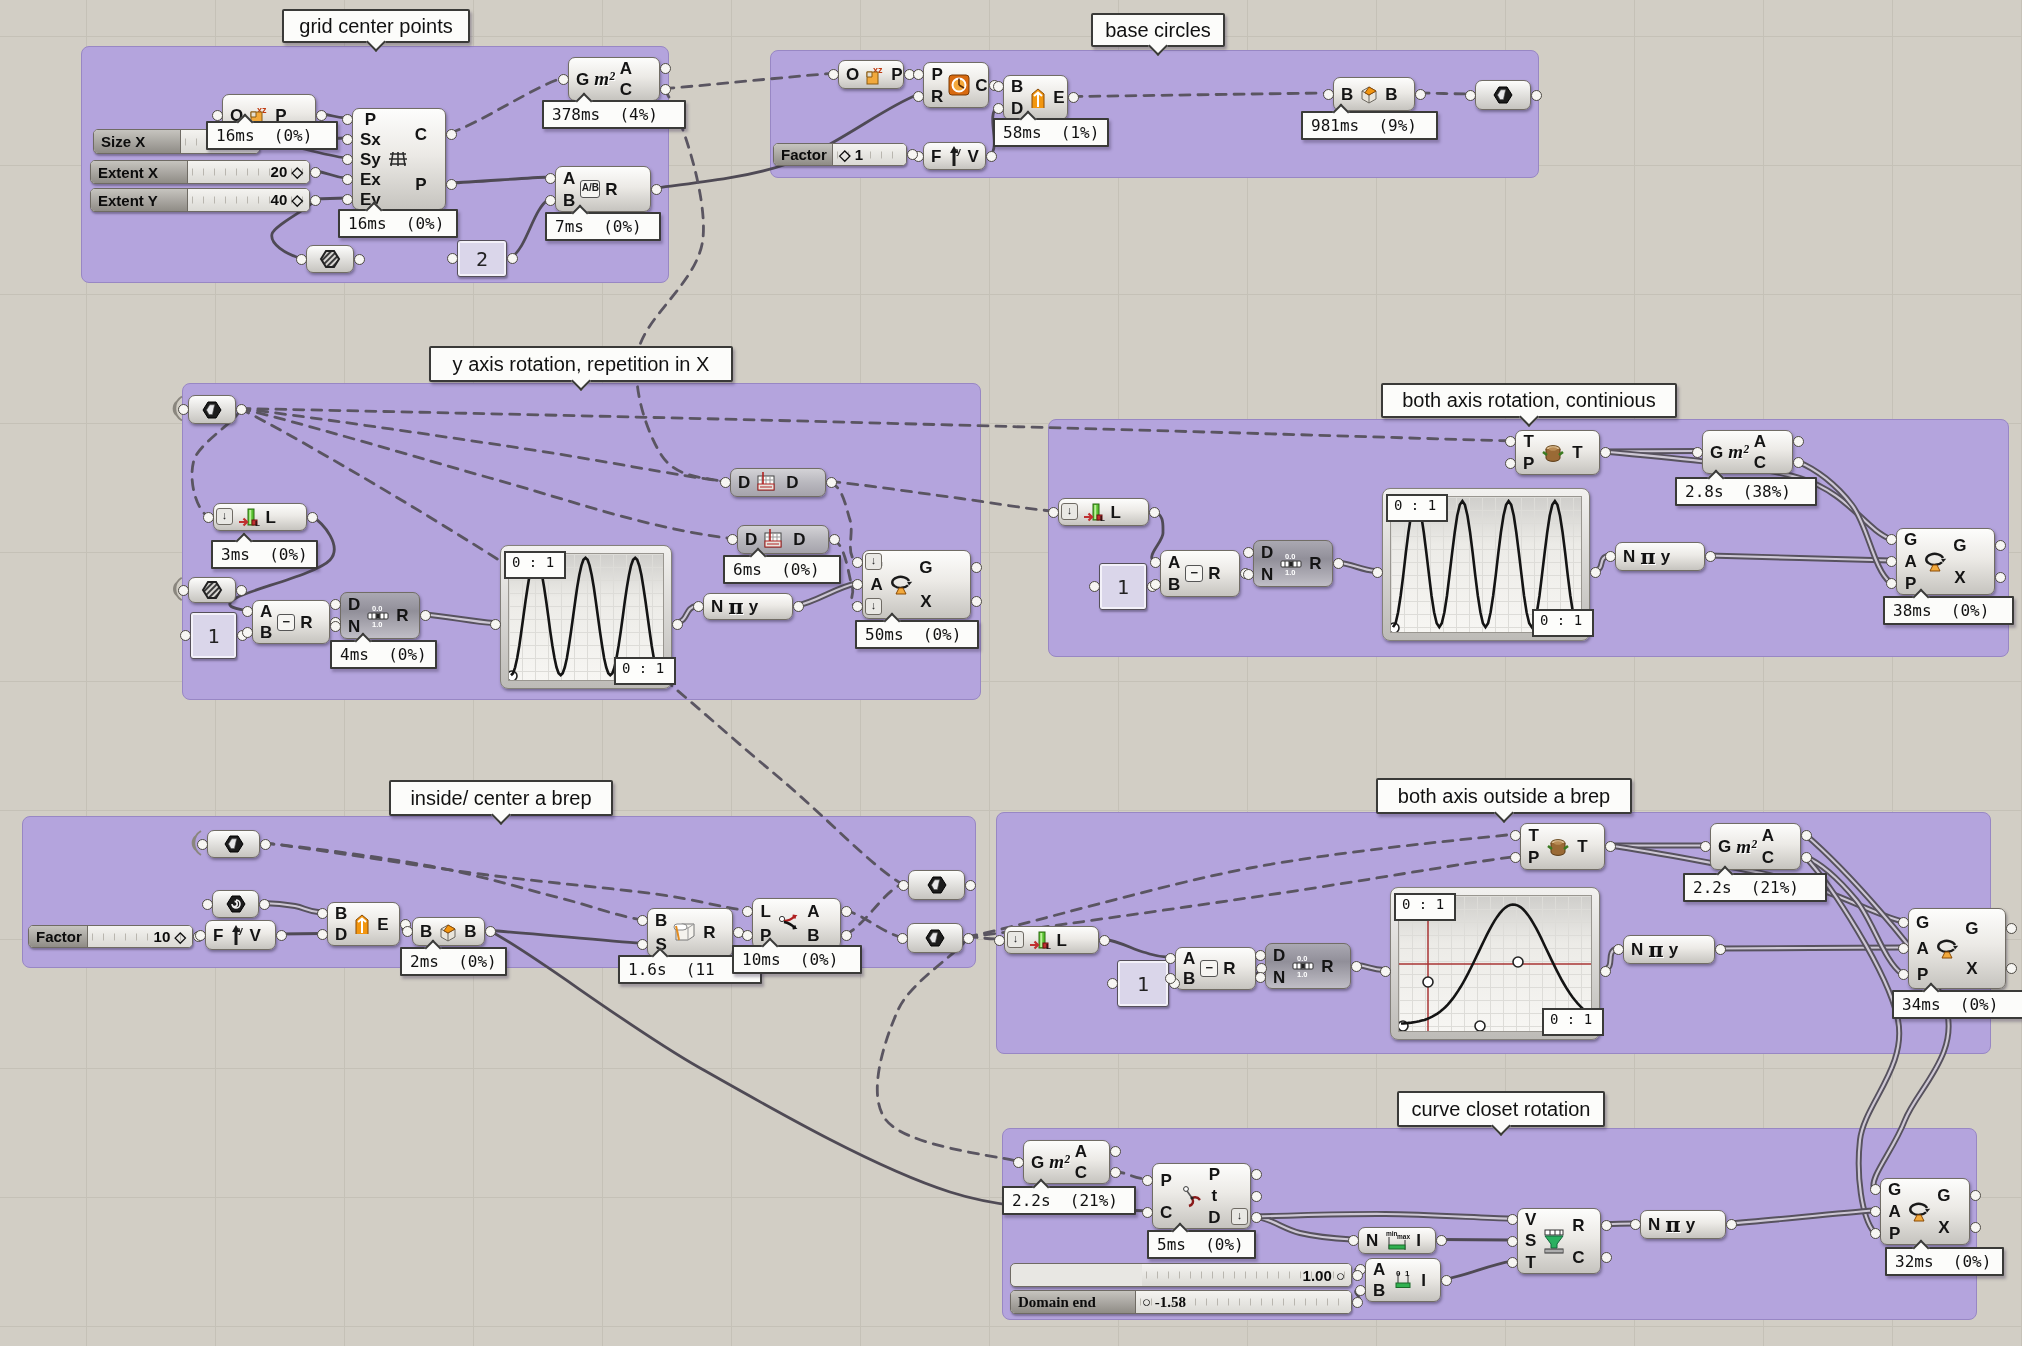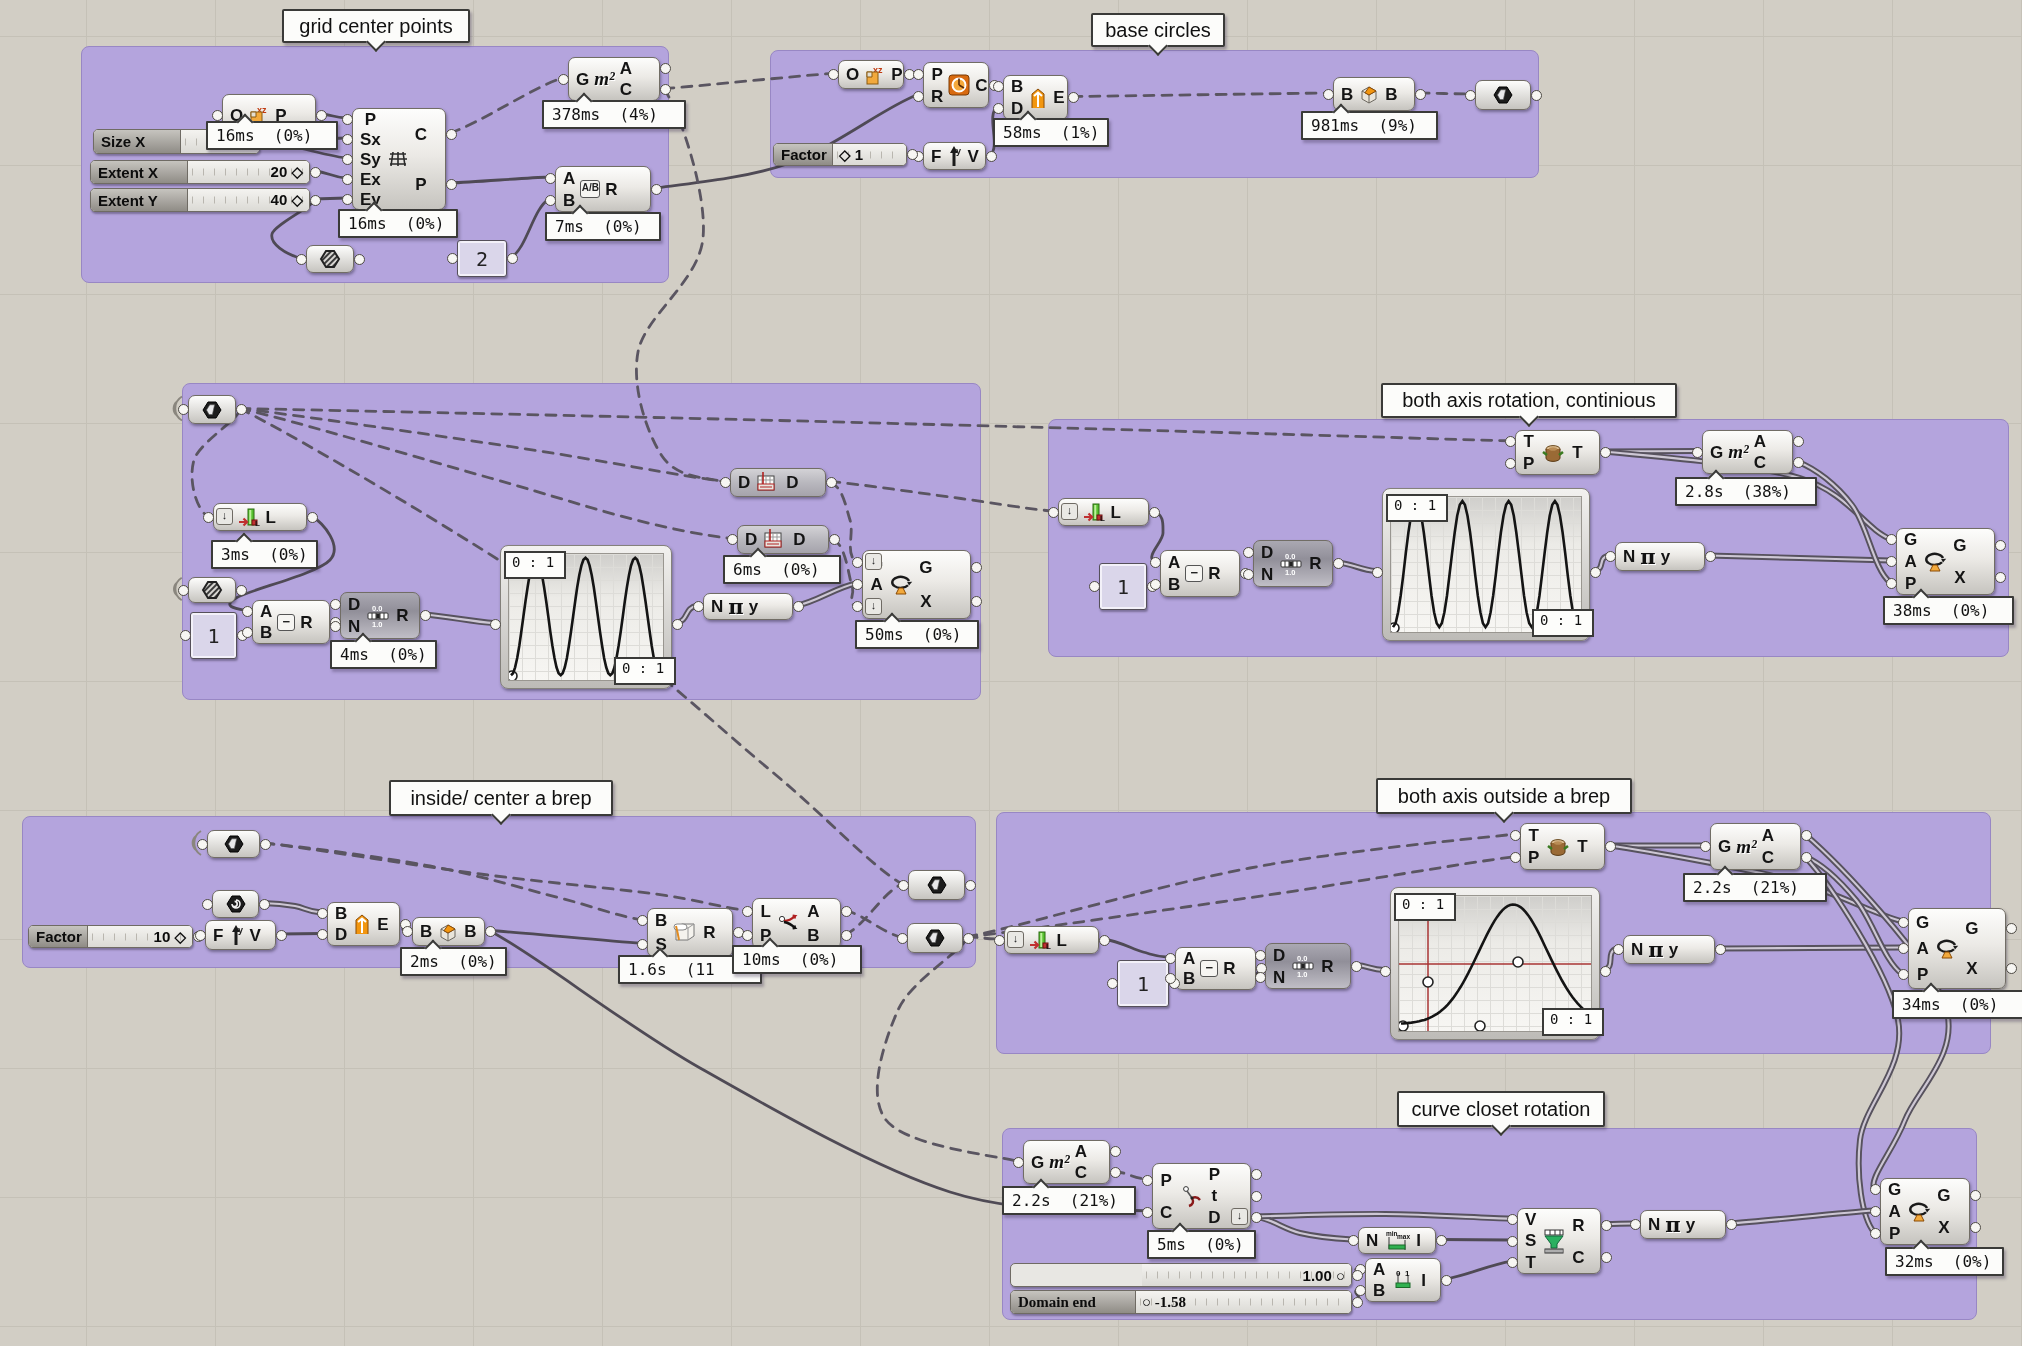--- a/index.html
+++ b/index.html
@@ -66,20 +66,21 @@
 </head>
 <body>
 
 <div id="canvas">
   <div class="layer" id="groups">
       <div class="group" style="left: 81px; top: 46px; width: 586px; height: 235px;"></div>
       <div class="glabel" style="left: 282px; top: 9px; width: 184px; height: 30px;">grid center points</div>
       <div class="group" style="left: 770px; top: 50px; width: 767px; height: 126px;"></div>
       <div class="glabel" style="left: 1091px; top: 13px; width: 130px; height: 30px;">base circles</div>
       <div class="group" style="left: 182px; top: 383px; width: 797px; height: 315px;"></div>
+      <div class="glabel" style="left: 429px; top: 346px; width: 300px; height: 32px;">y axis rotation, repetition in X</div>
       <div class="group" style="left: 1048px; top: 419px; width: 959px; height: 236px;"></div>
       <div class="glabel" style="left: 1381px; top: 383px; width: 292px; height: 31px;">both axis rotation, continious</div>
       <div class="group" style="left: 22px; top: 816px; width: 952px; height: 150px;"></div>
       <div class="glabel" style="left: 389px; top: 780px; width: 220px; height: 32px;">inside/ center a brep</div>
       <div class="group" style="left: 996px; top: 812px; width: 993px; height: 240px;"></div>
       <div class="glabel" style="left: 1376px; top: 778px; width: 252px; height: 32px;">both axis outside a brep</div>
       <div class="group" style="left: 1002px; top: 1128px; width: 973px; height: 190px;"></div>
       <div class="glabel" style="left: 1397px; top: 1091px; width: 204px; height: 32px;">curve closet rotation</div>
     </div>
   <svg class="layer" id="wires" width="2022" height="1346">

